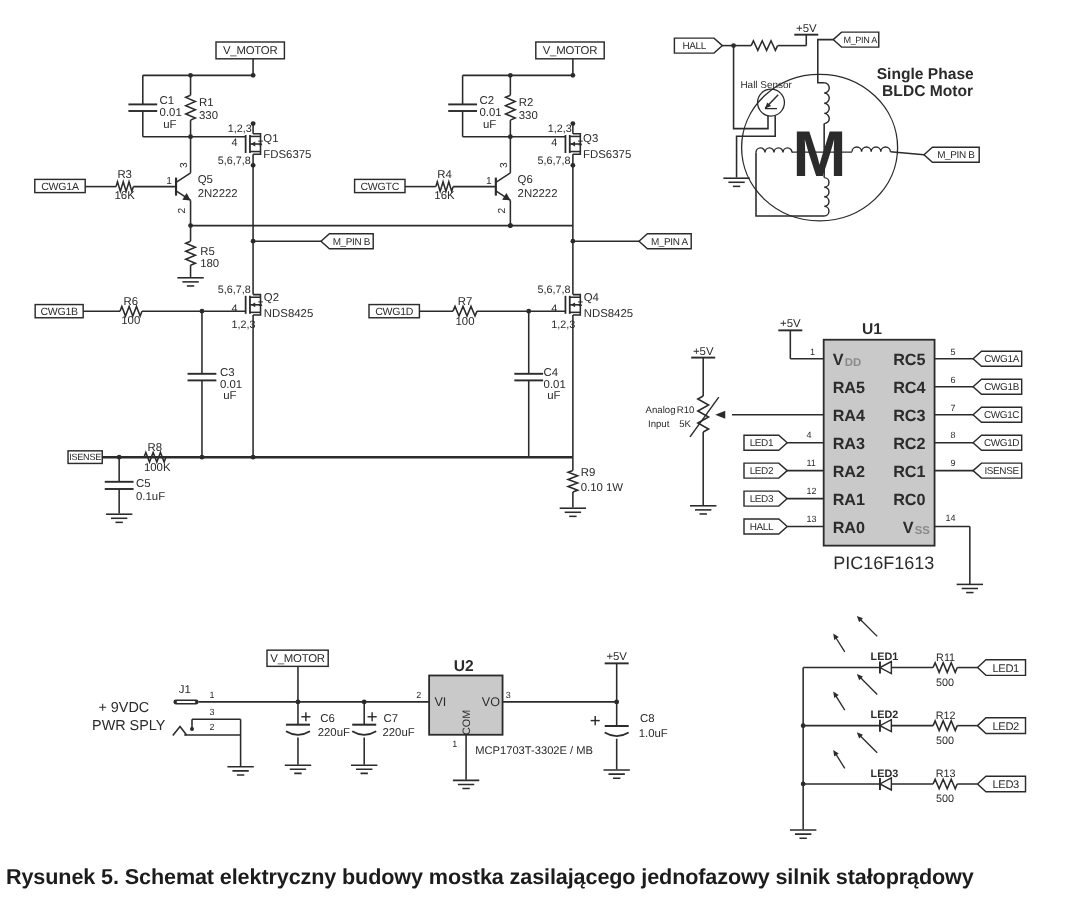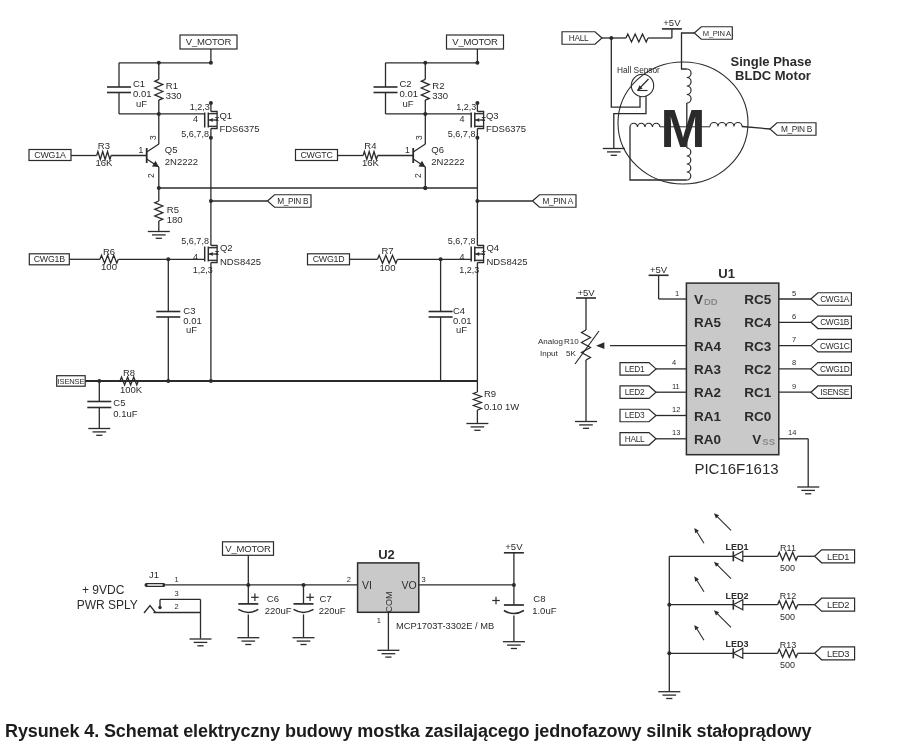--- a/index.html
+++ b/index.html
@@ -465,12 +465,12 @@
 <path d="M 814.6 653.3 L 821.6 646.8 L 854.6 646.8 L 854.6 659.8 L 821.6 659.8 Z" stroke="#2b2b2b" stroke-width="1.2" fill="none"></path>
 <text x="838.1" y="656.6479999999999" font-family="Liberation Sans, sans-serif" font-size="9.3" text-anchor="middle" font-weight="normal" fill="#2b2b2b" letter-spacing="-0.3">LED3</text>
 <text x="737" y="647.3" font-family="Liberation Sans, sans-serif" font-size="9" text-anchor="middle" font-weight="600" fill="#2b2b2b">LED3</text>
 <text x="788" y="647.8" font-family="Liberation Sans, sans-serif" font-size="9" text-anchor="middle" font-weight="normal" fill="#2b2b2b">R13</text>
 <text x="787.5" y="668.3" font-family="Liberation Sans, sans-serif" font-size="9" text-anchor="middle" font-weight="normal" fill="#2b2b2b">500</text>
 <line x1="731" y1="627.3" x2="715.5" y2="611.8" stroke="#2b2b2b" stroke-width="1.1"></line>
 <path d="M 714 610.3 L 719.14 612.27 L 715.97 615.44 Z" fill="#2b2b2b" stroke="none"></path>
 <line x1="704" y1="640.3" x2="695.5" y2="626.8" stroke="#2b2b2b" stroke-width="1.1"></line>
 <path d="M 694.3 624.9 L 698.95 627.83 L 695.22 630.32 Z" fill="#2b2b2b" stroke="none"></path>
 </svg>
-<div class="cap">Rysunek 4. Schemat elektryczny budowy mostka zasilającego jednofazowy silnik stałoprądowy</div>
+<div class="cap">Rysunek 5. Schemat elektryczny budowy mostka zasilającego jednofazowy silnik stałoprądowy</div>
 </body></html>

